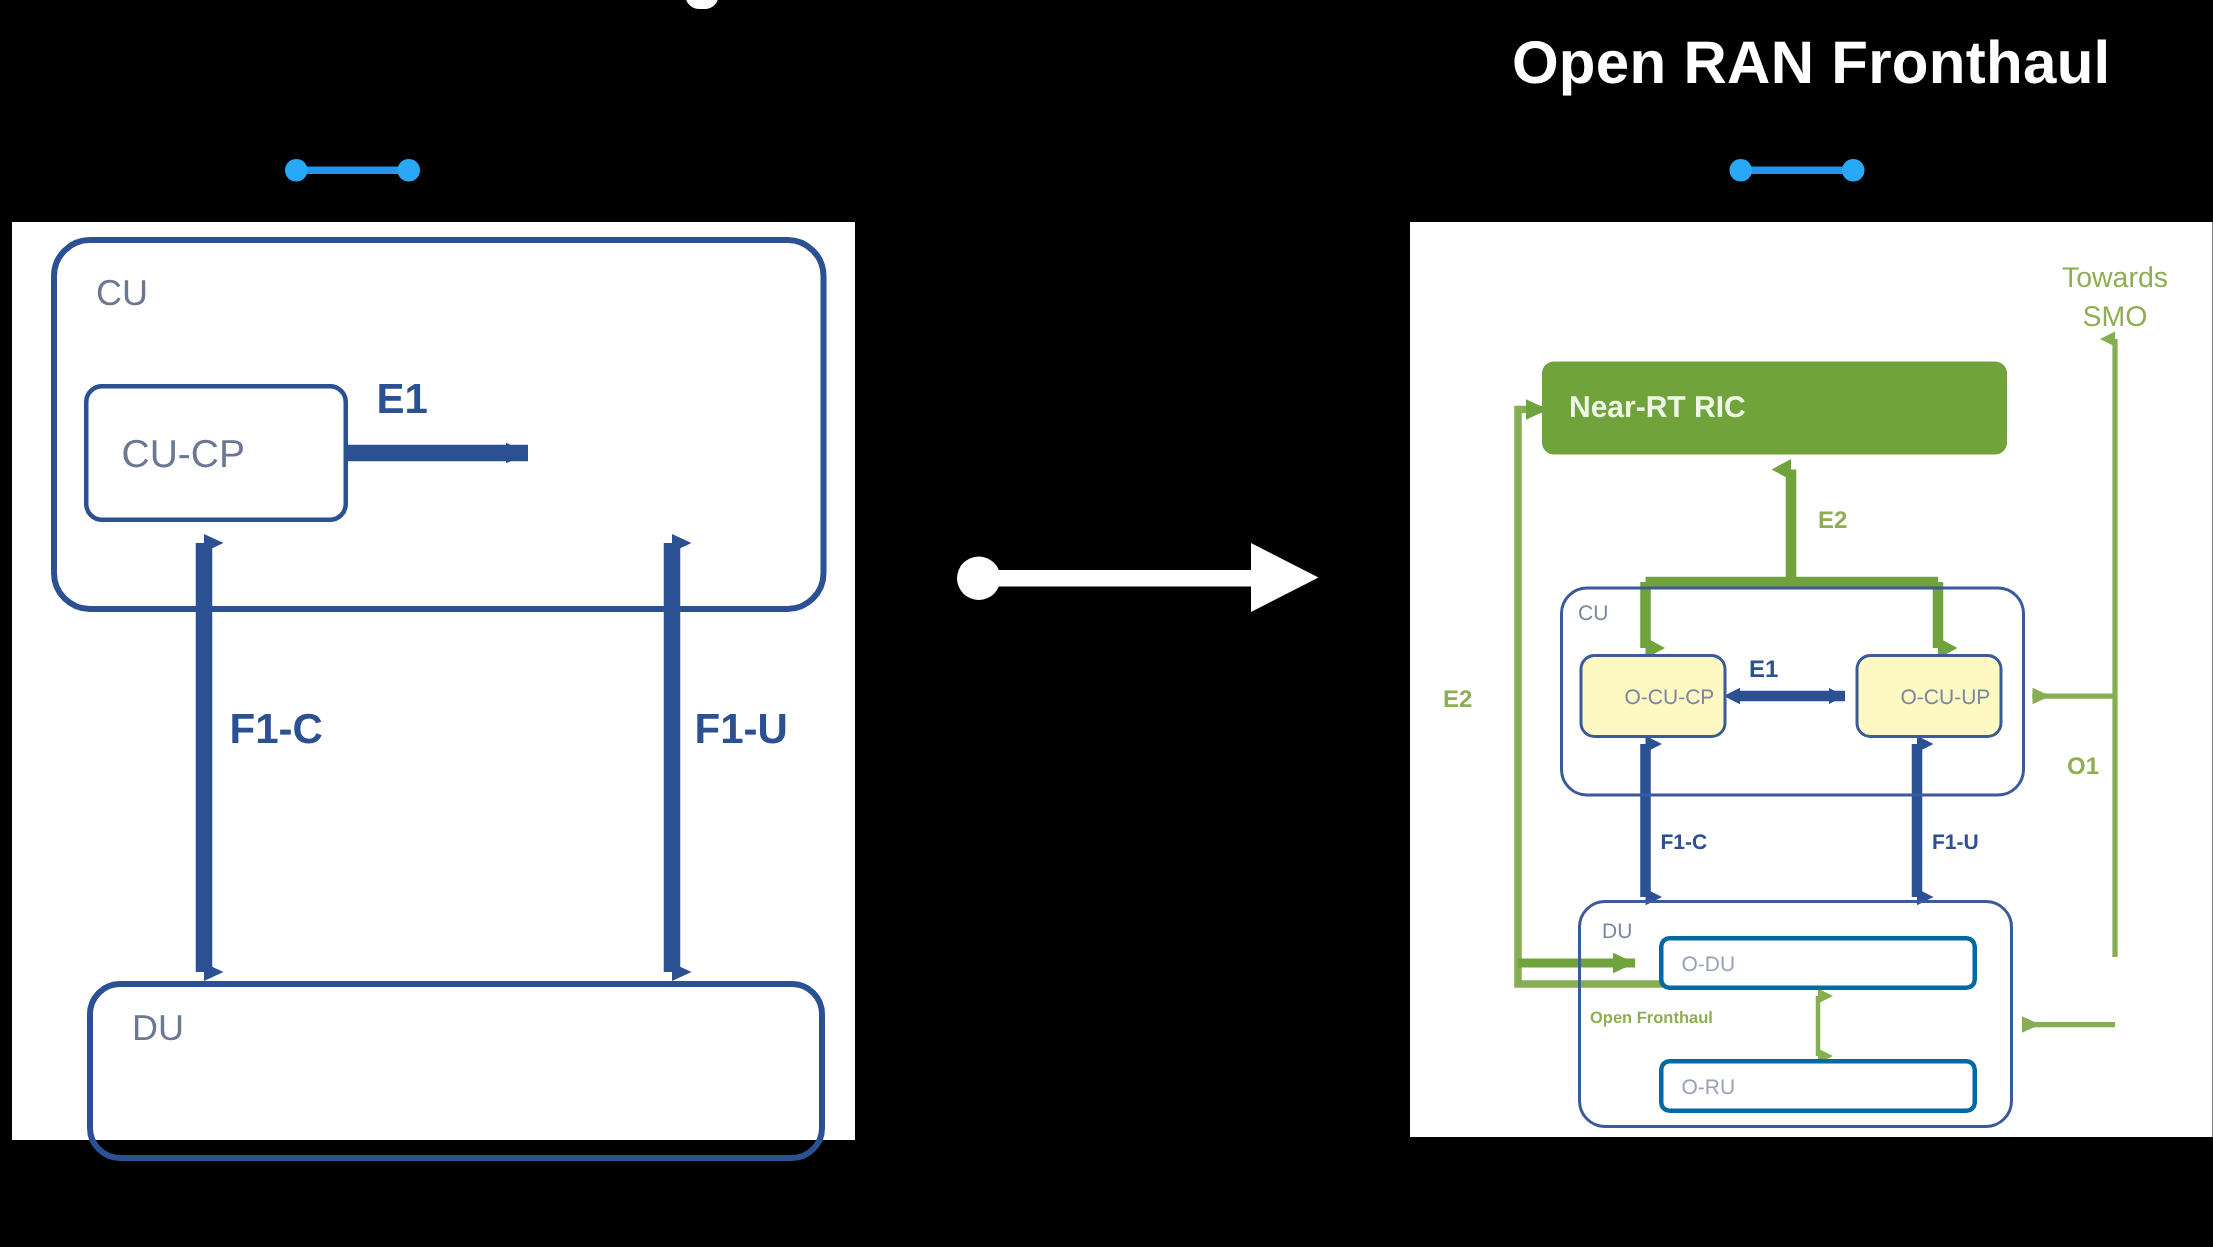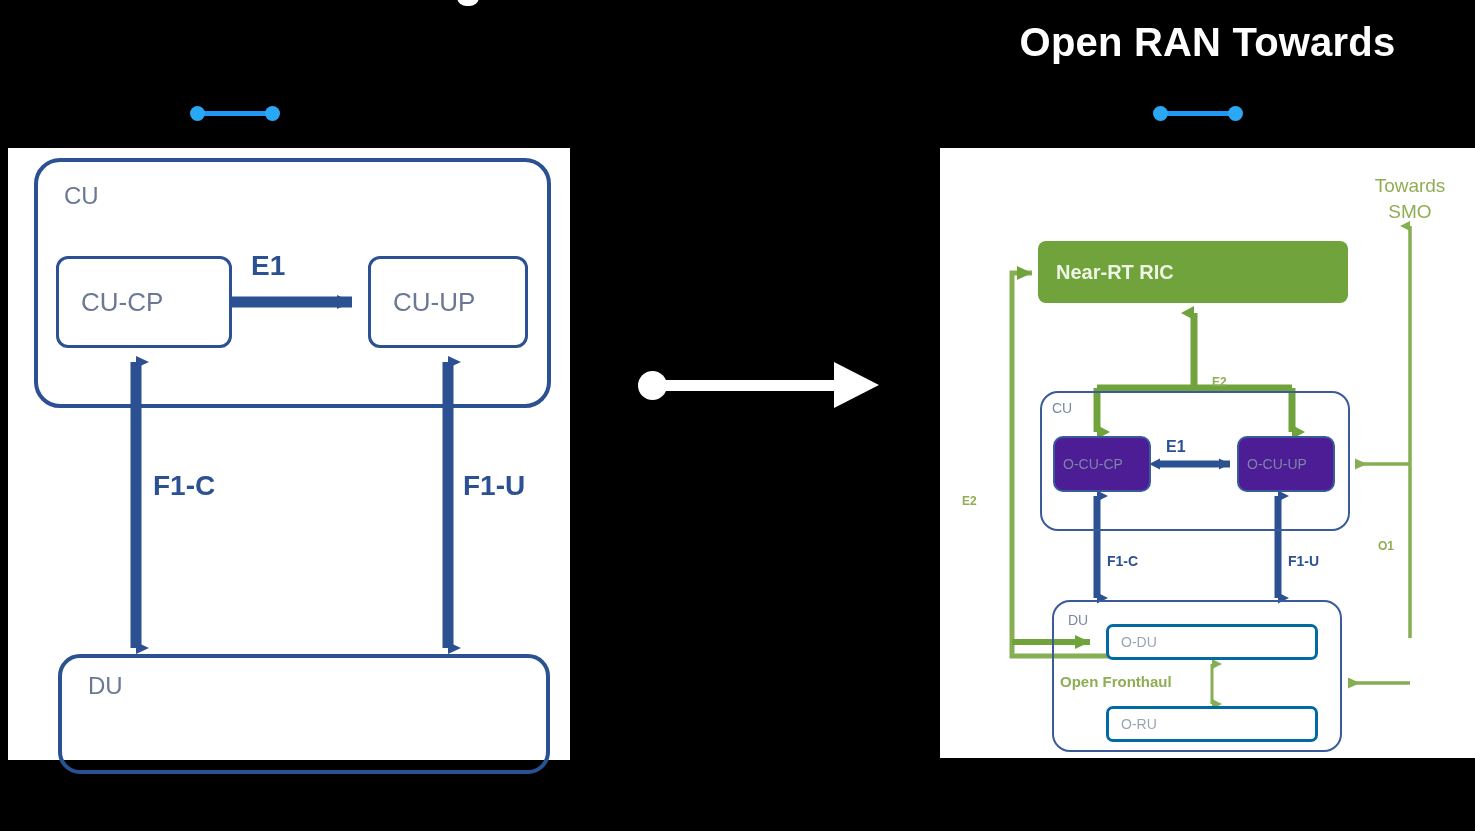--- a/index.html
+++ b/index.html
@@ -165,21 +165,21 @@
     font-size: 28px;
     font-weight: bold;
     color: #2b5193;
   }
   #lg-f1c-label { left: 145px; top: 322px; }
   #lg-f1u-label { left: 455px; top: 322px; }
 
   
   .ric-box {
     position: absolute;
-    left: 98px; top: 93px;
+    left: 88px; top: 93px;
     width: 310px; height: 62px;
     background: #71a33d;
     border-radius: 8px;
     color: #eef6e4;
     font-size: 20px;
     font-weight: bold;
     display: flex;
     align-items: center;
     padding-left: 18px;
     box-sizing: border-box;
@@ -206,24 +206,24 @@
     position: absolute;
     left: 112px; top: 252px;
     font-size: 14px;
     color: #7b87a3;
   }
   .or-box {
     position: absolute;
     border: 2.5px solid #3a5a9a;
     border-radius: 10px;
     box-sizing: border-box;
-    background: #4c1d95;
+    background: #fef9c3;
     display: flex;
     align-items: center;
-    padding-left: 8px;
+    padding-left: 28px;
     font-size: 14px;
     color: #7b87a3;
   }
   #or-cucp { left: 113px; top: 288px; width: 98px; height: 56px; }
   #or-cuup { left: 297px; top: 288px; width: 98px; height: 56px; }
   .or-e1-label {
     position: absolute;
     left: 226px; top: 290px;
     font-size: 16px;
     font-weight: bold;
@@ -253,30 +253,29 @@
     align-items: center;
     padding-left: 12px;
     font-size: 14px;
     color: #9aa3b5;
   }
   #or-odu { left: 166px; top: 476px; width: 212px; height: 36px; }
   #or-oru { left: 166px; top: 558px; width: 212px; height: 36px; }
   .fronthaul-label {
     position: absolute;
     left: 120px; top: 525px;
-    font-size: 15px;
+    font-size: 11px;
     font-weight: bold;
     color: #8fae54;
   }
   .or-green-label {
     position: absolute;
-    font-size: 12px;
+    font-size: 16px;
     font-weight: bold;
     color: #8fae54;
-    margin-top: 36px;
   }
   #or-e2-top   { left: 272px; top: 191px; }
   #or-e2-left  { left: 22px;  top: 310px; }
   #or-o1-label { left: 438px; top: 355px; }
   .or-v-label {
     position: absolute;
     font-size: 14px;
     font-weight: bold;
     color: #2b5193;
   }
@@ -285,21 +284,21 @@
 
   svg { overflow: visible; }
 </style>
 </head>
 <body>
 
 <div class="stage">
 
   <div id="top-fragment"></div>
 
-  <div class="slide-title" id="title-right">Open RAN Towards</div>
+  <div class="slide-title" id="title-right">Open RAN Fronthaul</div>
 
   <div class="dotline" id="dotline-left">
     <div class="bar"></div>
     <div class="dot left"></div>
     <div class="dot right"></div>
   </div>
   <div class="dotline" id="dotline-right">
     <div class="bar"></div>
     <div class="dot left"></div>
     <div class="dot right"></div>
@@ -333,21 +332,20 @@
 
       <line x1="128" y1="214" x2="128" y2="500" stroke="#2b5193" stroke-width="11" marker-start="url(#lgArrowUp)" marker-end="url(#lgArrowDown)"></line>
 
       <line x1="440" y1="214" x2="440" y2="500" stroke="#2b5193" stroke-width="11" marker-start="url(#lgArrowUp)" marker-end="url(#lgArrowDown)"></line>
     </svg>
 
     <div class="lg-cu-outer"></div>
     <div class="lg-cu-label">CU</div>
 
     <div class="lg-box" id="lg-cucp">CU-CP</div>
-    <div class="lg-box" id="lg-cuup">CU-UP</div>
 
     <div class="lg-e1-label">E1</div>
 
     <div class="lg-v-label" id="lg-f1c-label">F1-C</div>
     <div class="lg-v-label" id="lg-f1u-label">F1-U</div>
 
     <div class="lg-du-outer"></div>
     <div class="lg-du-label">DU</div>
   </div>
 

